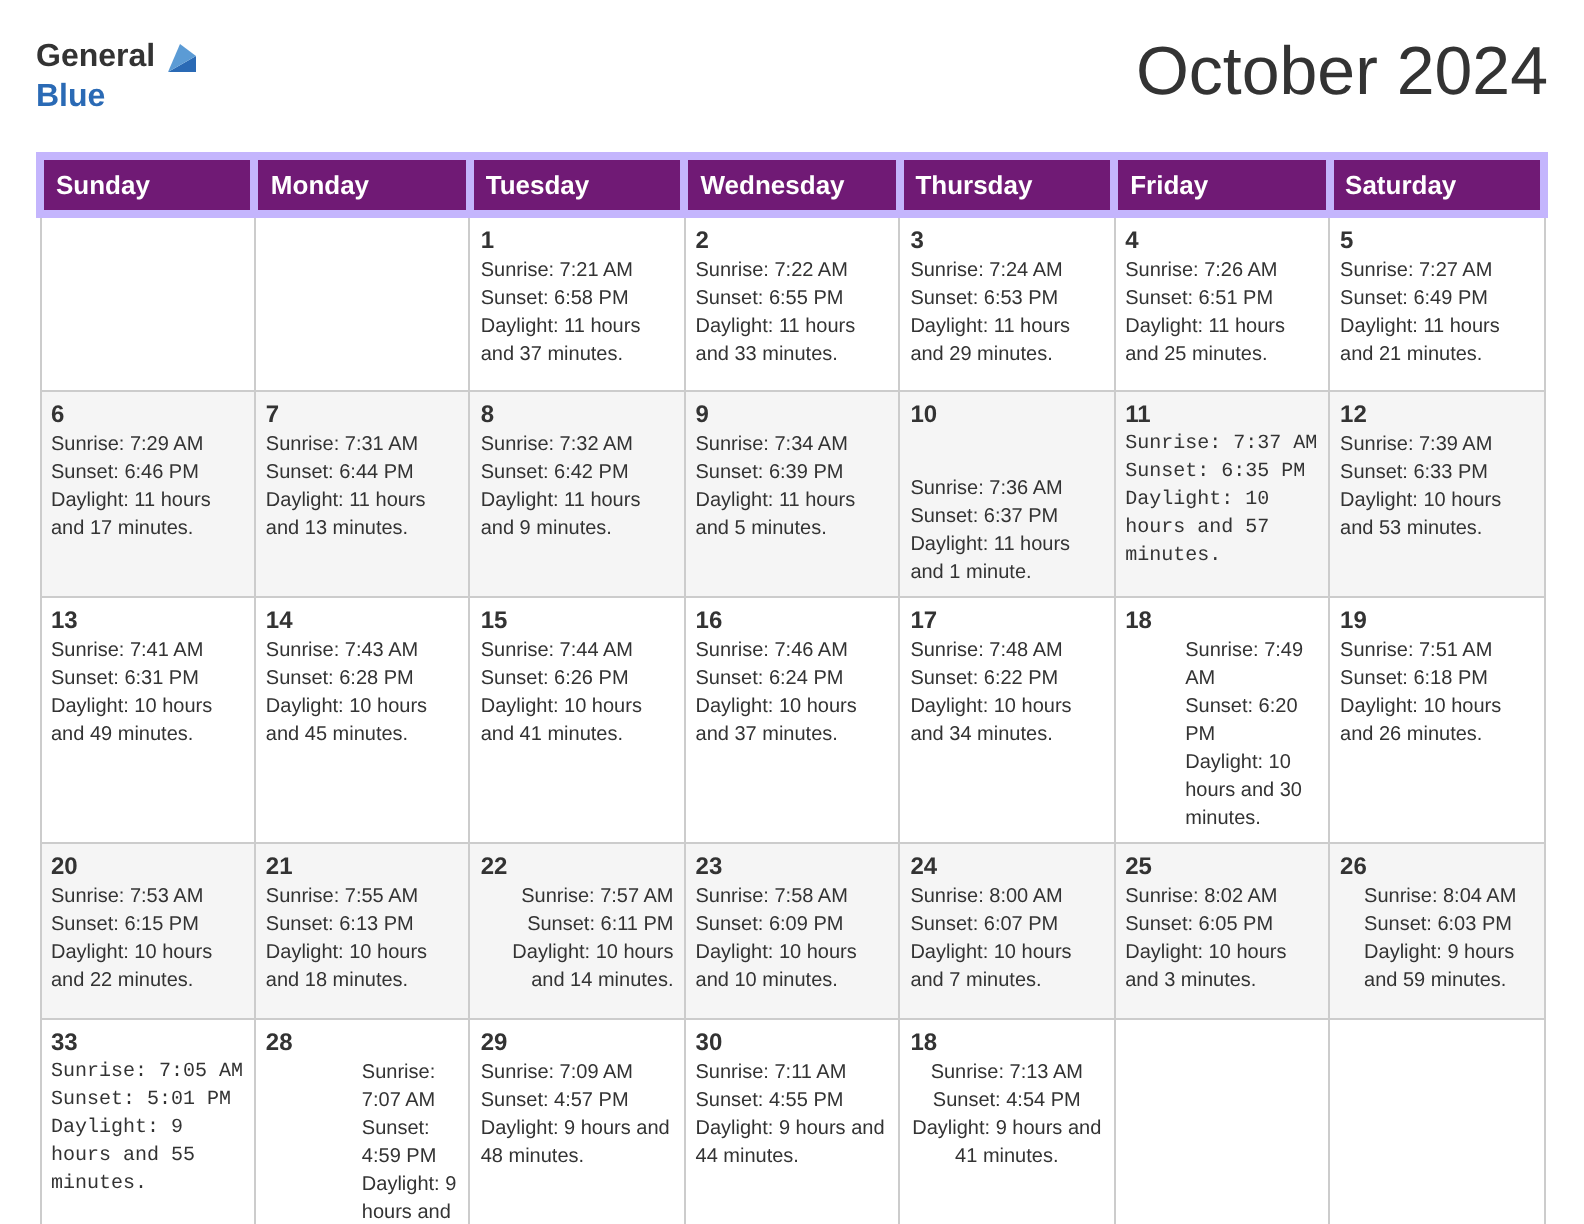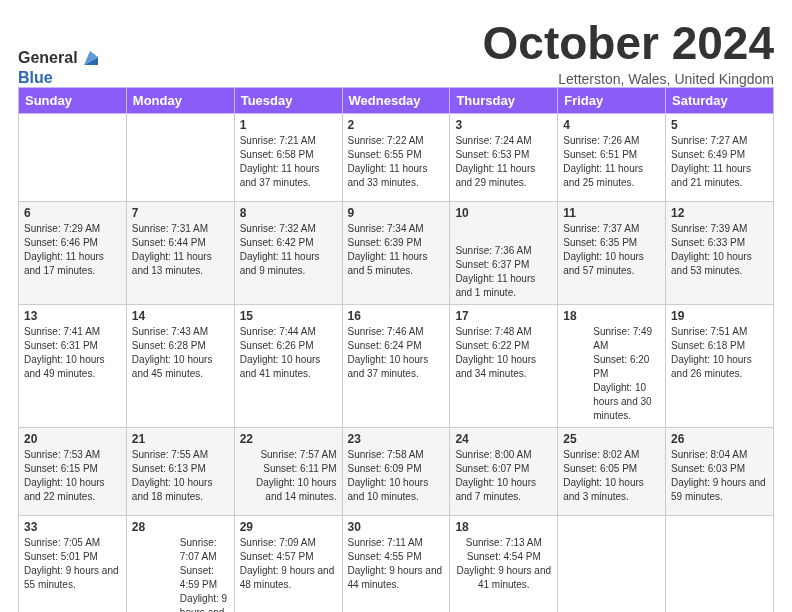--- a/index.html
+++ b/index.html
@@ -11,22 +11,22 @@
       padding: 0;
     }
     .page {
       width: 792px;
       background: #fff;
       padding: 18px 18px 18px 18px;
     }
     .header {
       display: flex;
       justify-content: space-between;
-      align-items: flex-end;
-      margin-bottom: 0;
+      align-items: flex-start;
+      margin-bottom: 18px;
     }
     .logo {
       display: flex;
       align-items: center;
     }
     .logo-general {
       font-weight: bold;
       color: #333;
     }
     .logo-blue {
@@ -35,43 +35,43 @@
     }
     .logo-icon {
       width: 22px;
       height: 22px;
       margin-left: 2px;
     }
     .title-block {
       text-align: right;
     }
     .month-title {
-      font-size: 46px;
-      font-weight: bold;
+      font-size: 34px;
+      font-weight: normal;
       color: #333;
       line-height: 1.1;
     }
     .location {
       font-size: 14px;
       color: #555;
       margin-top: 2px;
     }
     .calendar-table {
       width: 100%;
       border-collapse: collapse;
       table-layout: fixed;
     }
     .calendar-table th {
-      background: #8b5cf6;
+      background: #701a75;
       color: #fff;
       text-align: left;
       padding: 5px 6px;
       font-size: 13px;
       font-weight: bold;
-      border: 1px solid #c4b5fd;
+      border: 4px solid #c4b5fd;
     }
     .calendar-table td {
       vertical-align: top;
       border: 1px solid #ccc;
       padding: 4px 5px;
       font-size: 10.5px;
       color: #333;
       height: 88px;
       background: #fff;
     }
@@ -107,21 +107,20 @@
             <polygon points="4,18 18,10 10,4" fill="#5b9bd5"></polygon>
           </svg>
         </div>
         <div>
           <span class="logo-blue">Blue</span>
         </div>
       </div>
     </div>
     <div class="title-block">
       <div class="month-title">October 2024</div>
-      <div class="location">Letterston, Wales, United Kingdom</div>
     </div>
   </div>
 
   <table class="calendar-table">
     <thead>
       <tr>
       <th>Sunday</th>
           <th>Monday</th>
           <th>Tuesday</th>
           <th>Wednesday</th>
@@ -191,21 +190,21 @@
 Daylight: 11 hours and 5 minutes.</div>
           </td>
           <td>
             <span class="day-num">10</span>
             <div class="cell-text" style="white-space: pre-line; margin-top: 24px;">Sunrise: 7:36 AM
 Sunset: 6:37 PM
 Daylight: 11 hours and 1 minute.</div>
           </td>
           <td>
             <span class="day-num">11</span>
-            <div class="cell-text" style="white-space: pre-line;">Sunrise: 7:37 AM
+            <div class="cell-text" style="white-space: pre-line; font-family: Liberation Mono, monospace;">Sunrise: 7:37 AM
 Sunset: 6:35 PM
 Daylight: 10 hours and 57 minutes.</div>
           </td>
           <td>
             <span class="day-num">12</span>
             <div class="cell-text" style="white-space: pre-line;">Sunrise: 7:39 AM
 Sunset: 6:33 PM
 Daylight: 10 hours and 53 minutes.</div>
           </td>
         </tr>
@@ -285,29 +284,29 @@
 Daylight: 10 hours and 7 minutes.</div>
           </td>
           <td>
             <span class="day-num">25</span>
             <div class="cell-text" style="white-space: pre-line;">Sunrise: 8:02 AM
 Sunset: 6:05 PM
 Daylight: 10 hours and 3 minutes.</div>
           </td>
           <td>
             <span class="day-num">26</span>
-            <div class="cell-text" style="white-space: pre-line;">Sunrise: 8:04 AM
+            <div class="cell-text" style="white-space: pre-line; margin-left: 12px;">Sunrise: 8:04 AM
 Sunset: 6:03 PM
 Daylight: 9 hours and 59 minutes.</div>
           </td>
         </tr>
         <tr>
           <td>
             <span class="day-num">33</span>
-            <div class="cell-text" style="white-space: pre-line;">Sunrise: 7:05 AM
+            <div class="cell-text" style="white-space: pre-line; font-family: Liberation Mono, monospace;">Sunrise: 7:05 AM
 Sunset: 5:01 PM
 Daylight: 9 hours and 55 minutes.</div>
           </td>
           <td>
             <span class="day-num">28</span>
             <div class="cell-text" style="white-space: pre-line; margin-left: 48px;">Sunrise: 7:07 AM
 Sunset: 4:59 PM
 Daylight: 9 hours and 52 minutes.</div>
           </td>
           <td>

